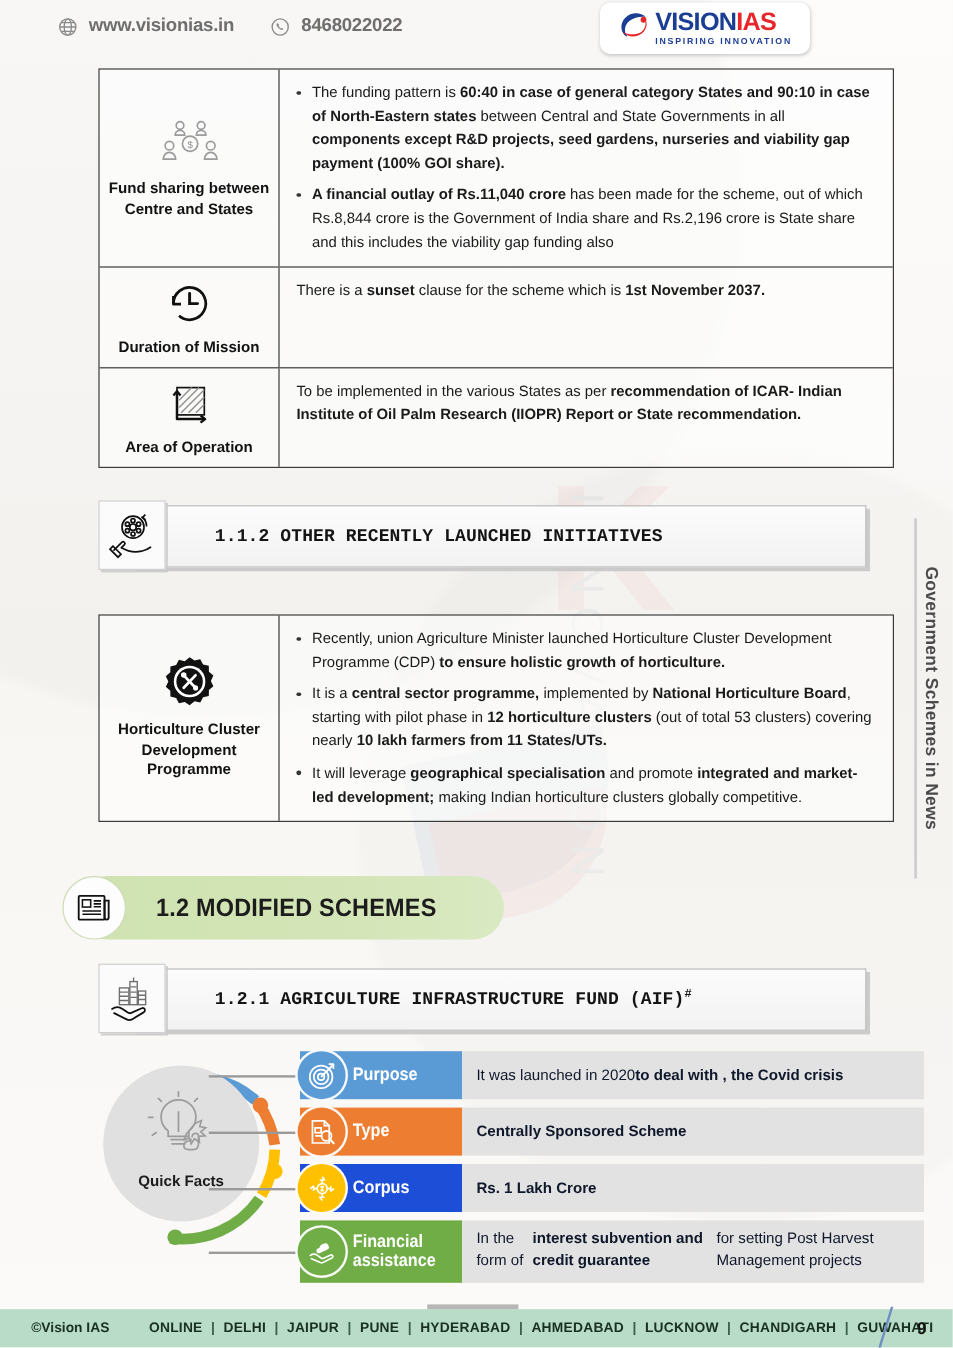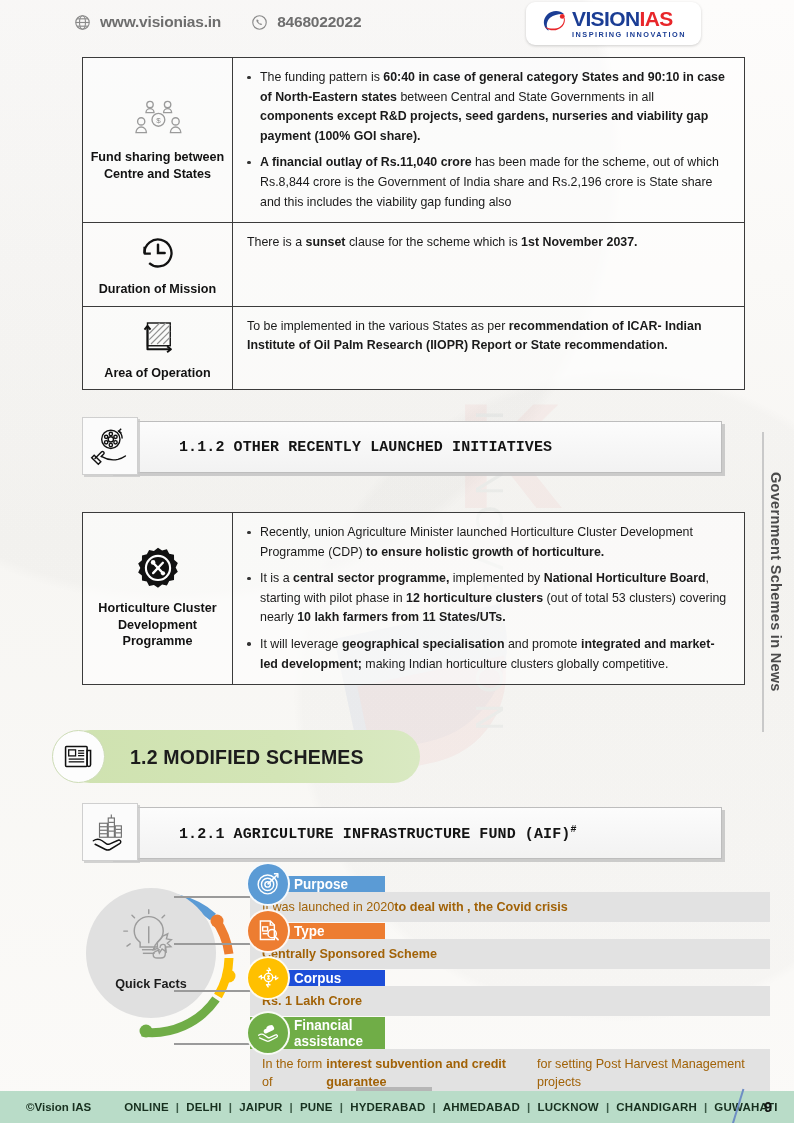--- a/index.html
+++ b/index.html
@@ -46,21 +46,21 @@
   }
   .wm-text {
     position:absolute; left:175px; top:40px;
     font-size:38px; color:#9aa; letter-spacing:10px;
     transform: rotate(90deg); transform-origin: 0 0;
     white-space: nowrap; font-family:"Liberation Sans", sans-serif;
   }
 
   
   .page-header {
-    position: absolute; left: 0; top: 0; width: 723px; height: 50px; margin-left: 26px;
+    position: absolute; left: 0; top: 0; width: 723px; height: 50px;
   }
   .site-info {
     position: absolute; left: 48px; top: 13px;
     display: flex; align-items: center; gap: 9px;
     color: #6b6b6b; font-size: 15.5px; font-weight: 600;
     letter-spacing: -.2px;
   }
   .site-info .url { color:#6e6e6e; }
   .site-info .phone { color:#6e6e6e;text-align:right; }
   .ico-globe, .ico-phone { display:inline-block; width:17px; height:17px; }
@@ -207,21 +207,21 @@
     align-items: center; justify-content: flex-end;
     padding-bottom: 27px;
   }
   .qf-circle .cap {
     font-size: 12.6px; font-weight: 700; color: #1c1c1c;
     font-family: "Liberation Sans", sans-serif;
   }
   .qf-arc { position: absolute; left: 0; top: 0; width: 240px; height: 180px; }
 
   .qf-rows { position: absolute; left: 172px; top: 0; width: 520px; }
-  .qf-row { position: relative; height: 40px; margin-bottom: 7px; display: flex; flex-direction: column; }
+  .qf-row { position: relative; height: 40px; margin-bottom: 7px; display: flex; }
   .qf-row.tall { height: 52px; }
   .qf-row .connector {
     position: absolute; left: -76px; top: 50%;
     width: 76px; height: 1.6px; background: #9a9a9a;
   }
   .qf-label {
     width: 135px; min-width: 135px; height: 100%;
     display: flex; align-items: center; gap: 7px;
     padding-left: 44px; color: #fff;
     font-size: 15px; font-weight: 700; line-height: 1.06;
@@ -233,21 +233,21 @@
   .qf-badge {
     position: absolute; left: -4px; top: 50%; transform: translateY(-50%);
     width: 44px; height: 44px; border-radius: 50%;
     display: flex; align-items: center; justify-content: center;
     border: 2px solid rgba(255,255,255,.95);
   }
   .qf-value {
     flex: 1; background: #e2e2e2;
     display: flex; align-items: center;
     padding: 6px 12px;
-    font-size: 12.6px; line-height: 1.45; color: #a16207;
+    font-size: 12.6px; line-height: 1.45; color: #0f172a;
     font-family: "Liberation Sans", sans-serif;
   }
 
   
   .footer {
     position: absolute; left: 0; bottom: 0; width: 794px; height: 32px;
     background: #b9dcc8;
     display: flex; align-items: center;
   }
   .footer .fl {

